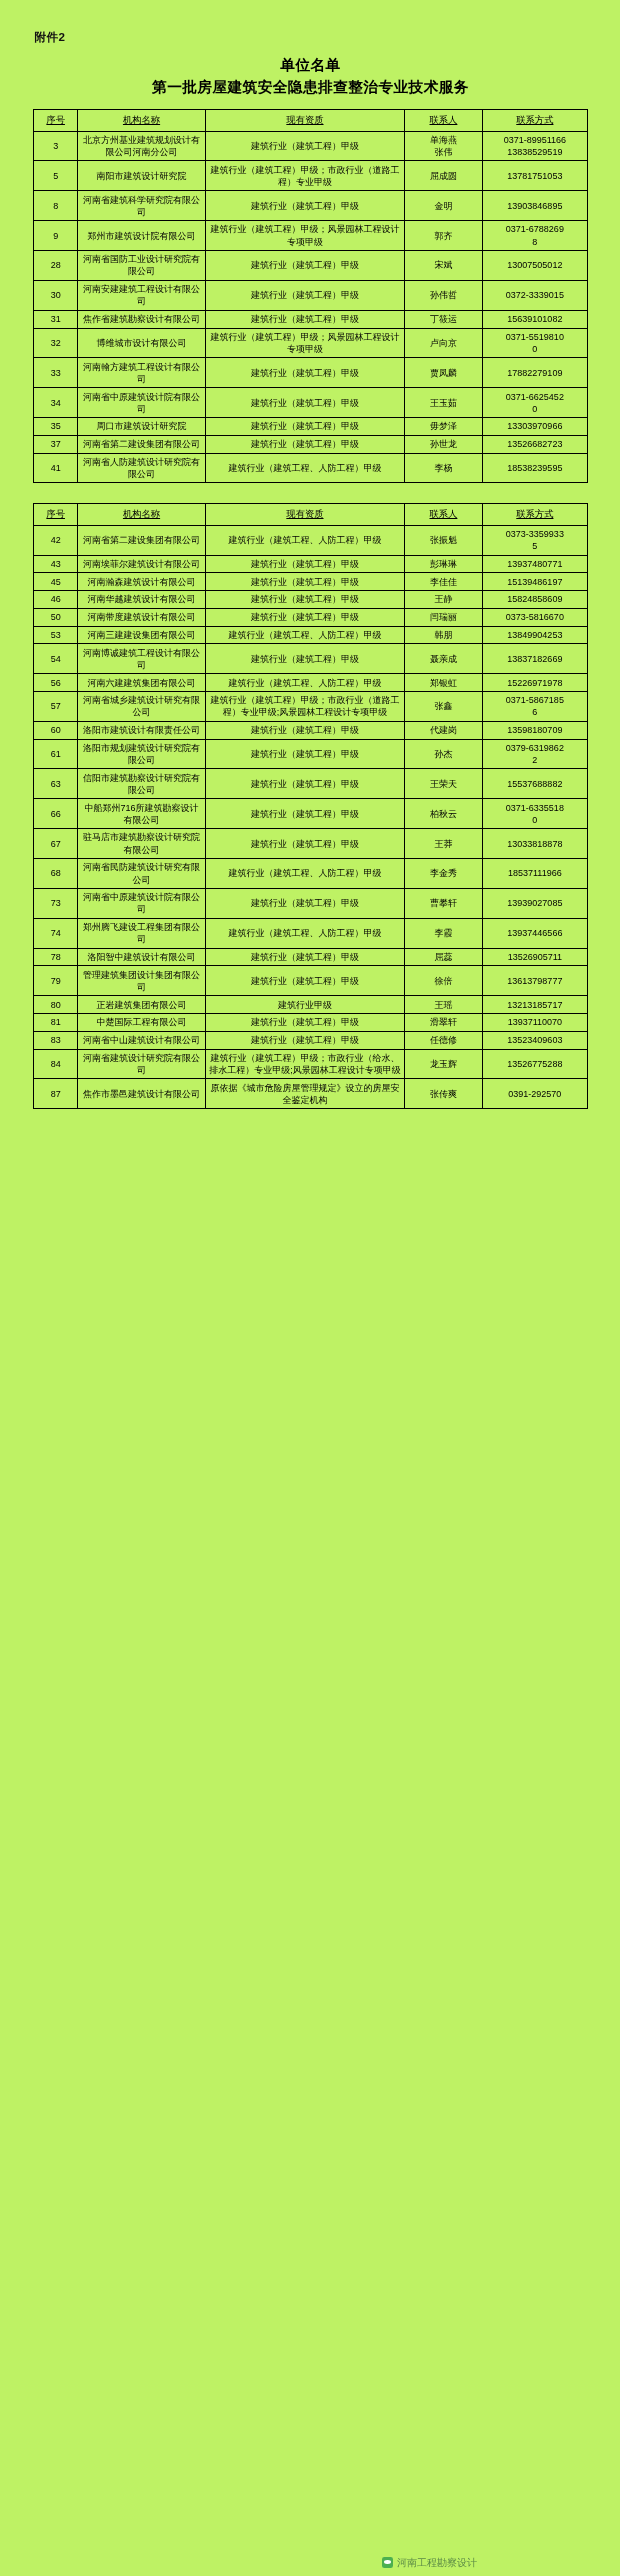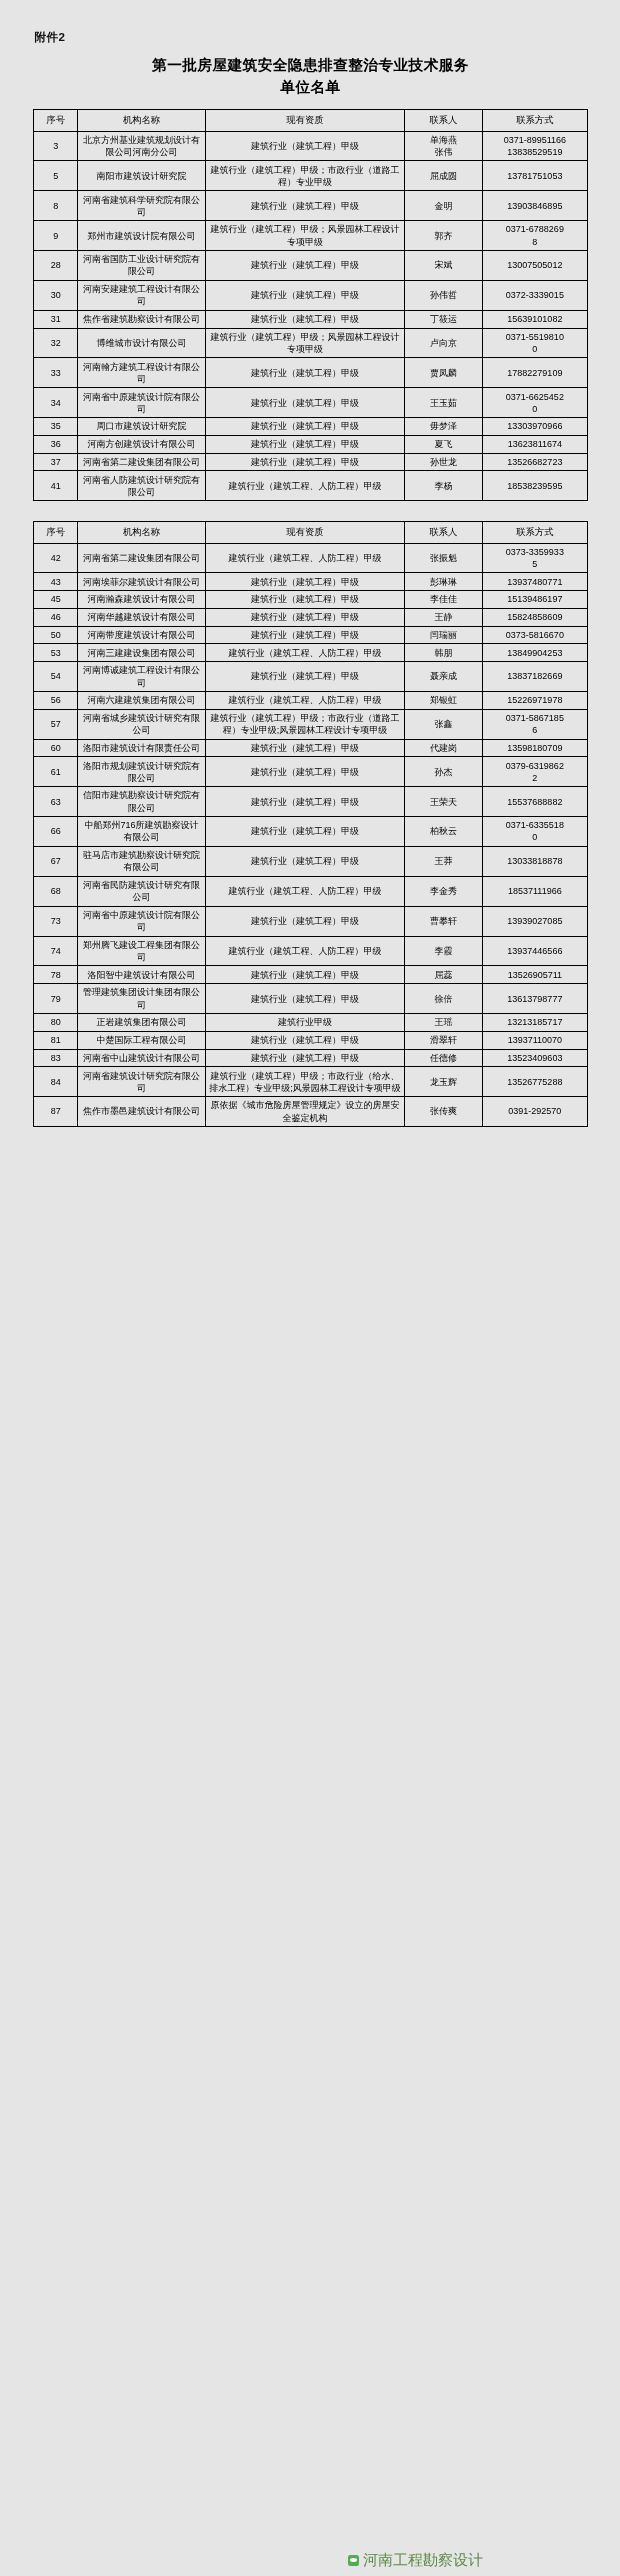--- a/index.html
+++ b/index.html
@@ -11,21 +11,21 @@
     width: 621px;
     font-family: "Liberation Sans", sans-serif;
     color: #000000;
   }
   .page {
     width: 621px;
     min-height: 2576px;
     box-sizing: border-box;
     padding: 22px 33px 0 33px;
     position: relative;
-    background: #e5e5e5;
+    background: #bef264;
   }
   .attachment-label {
     font-size: 11.6px;
     font-weight: bold;
     color: #111;
     margin: 7.8px 0 9.3px 1.6px;
     letter-spacing: 0.4px;
   }
   .doc-title {
     text-align: center;
@@ -47,42 +47,43 @@
     line-height: 1.35;
     padding: 2.3px 2.3px;
     text-align: center;
     vertical-align: middle;
     word-break: break-all;
   }
   table.listing th {
     font-weight: normal;
     font-size: 9.3px;
     padding: 3.9px 2.3px;
+    text-decoration: underline;
   }
   col.c-seq { width: 8%; }
   col.c-org { width: 23%; }
   col.c-qual { width: 36%; }
   col.c-person { width: 14%; }
   col.c-contact { width: 19%; }
   td.seq { font-size: 9.3px; }
   td.org { text-align: center; }
   td.qual { text-align: left; padding-left: 3.9px; }
   td.person { font-size: 9.3px; }
   td.contact { font-size: 9px; }
   .footer {
     position: absolute;
     left: 0;
     bottom: 6.2px;
     width: 498px;
     box-sizing: border-box;
-    padding: 0 15px;
+    padding: 0 21px;
     display: flex;
     align-items: center;
     justify-content: flex-end;
-    font-size: 15px;
+    font-size: 10px;
     color: #4a7a3a;
   }
   .footer .wechat-icon {
     display: inline-block;
     width: 11px;
     height: 11px;
     border-radius: 2.3px;
     background: #4caf50;
     margin-right: 3.9px;
     position: relative;
@@ -100,22 +101,22 @@
   .footer-text { color: #5b8a46; }
 </style>
 </head>
 <body>
 
 <div class="page">
 
   <div class="attachment-label">附件2</div>
 
   <div class="doc-title">
+    <div>单位名单</div>
     <div>第一批房屋建筑安全隐患排查整治专业技术服务</div>
-    <div>单位名单</div>
   </div>
 
   <table class="listing">
     <colgroup>
       <col class="c-seq">
         <col class="c-org">
         <col class="c-qual">
         <col class="c-person">
         <col class="c-contact">
     </colgroup>
@@ -200,27 +201,20 @@
           <td class="contact">0371-6625452<br>0</td>
         </tr>
         <tr>
           <td class="seq">35</td>
           <td class="org">周口市建筑设计研究院</td>
           <td class="qual">建筑行业（建筑工程）甲级</td>
           <td class="person">毋梦泽</td>
           <td class="contact">13303970966</td>
         </tr>
         <tr>
-          <td class="seq">36</td>
-          <td class="org">河南方创建筑设计有限公司</td>
-          <td class="qual">建筑行业（建筑工程）甲级</td>
-          <td class="person">夏飞</td>
-          <td class="contact">13623811674</td>
-        </tr>
-        <tr>
           <td class="seq">37</td>
           <td class="org">河南省第二建设集团有限公司</td>
           <td class="qual">建筑行业（建筑工程）甲级</td>
           <td class="person">孙世龙</td>
           <td class="contact">13526682723</td>
         </tr>
         <tr>
           <td class="seq">41</td>
           <td class="org">河南省人防建筑设计研究院有限公司</td>
           <td class="qual">建筑行业（建筑工程、人防工程）甲级</td>

